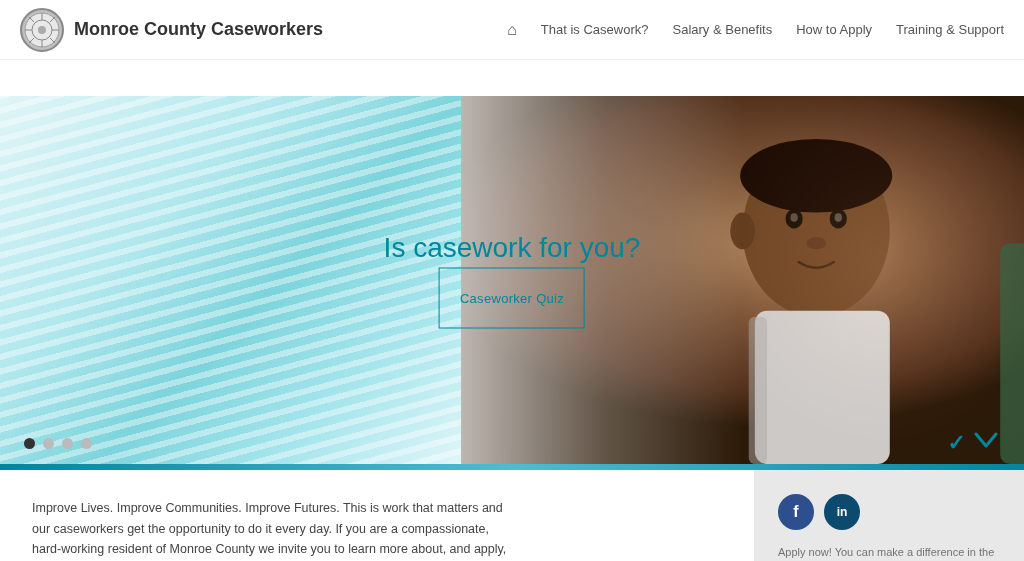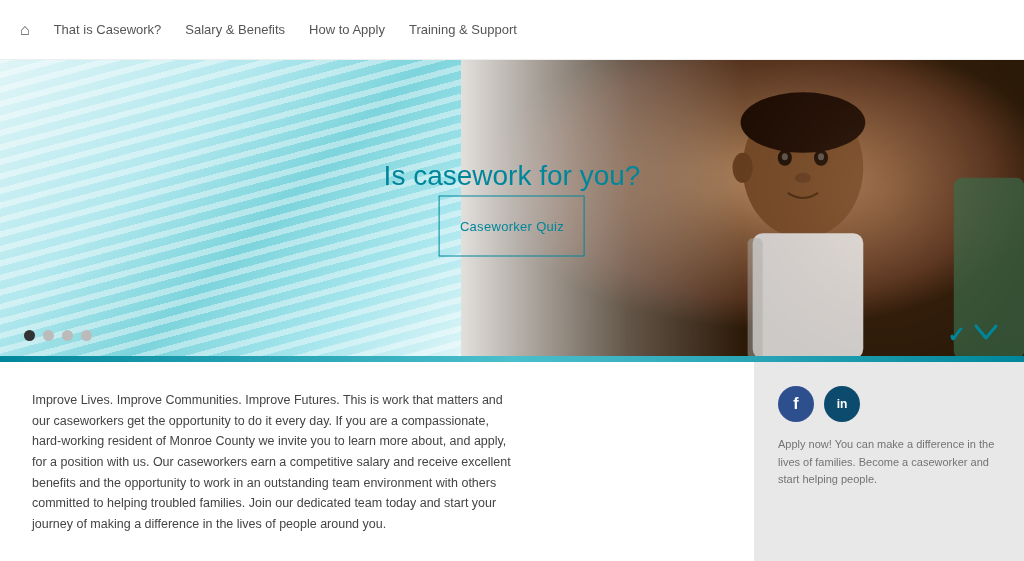--- a/index.html
+++ b/index.html
@@ -55,23 +55,24 @@
     .nav-home-icon {
       font-size: 16px;
       color: #555;
       cursor: pointer;
     }
 
     
     #hero {
       position: relative;
       width: 1024px;
-      height: 296px;
+      height: 368px;
       overflow: hidden;
       background: #fde047;
+      margin-top: 36px;
     }
     #hero-bg-lines {
       position: absolute;
       left: 0;
       top: 0;
       width: 55%;
       height: 100%;
       background: linear-gradient(135deg, #e0f5f7 0%, #b2e8ee 30%, #7dd4dc 50%, #a8e6ed 70%, #fff 100%);
       overflow: hidden;
     }
@@ -242,20 +243,39 @@
       font-weight: 600;
       cursor: pointer;
       letter-spacing: 0.5px;
       width: fit-content;
     }
   </style>
 </head>
 <body>
 
 <header id="header">
+  <div id="logo-area">
+    <div id="logo-circle">
+      <svg width="36" height="36" viewBox="0 0 36 36">
+        <circle cx="18" cy="18" r="17" fill="#e8e8e8" stroke="#999" stroke-width="1"></circle>
+        <circle cx="18" cy="18" r="10" fill="none" stroke="#888" stroke-width="1"></circle>
+        <circle cx="18" cy="18" r="4" fill="#aaa"></circle>
+
+        <line x1="18" y1="1" x2="18" y2="8" stroke="#888" stroke-width="1"></line>
+        <line x1="18" y1="28" x2="18" y2="35" stroke="#888" stroke-width="1"></line>
+        <line x1="1" y1="18" x2="8" y2="18" stroke="#888" stroke-width="1"></line>
+        <line x1="28" y1="18" x2="35" y2="18" stroke="#888" stroke-width="1"></line>
+        <line x1="5" y1="5" x2="10" y2="10" stroke="#888" stroke-width="1"></line>
+        <line x1="26" y1="26" x2="31" y2="31" stroke="#888" stroke-width="1"></line>
+        <line x1="31" y1="5" x2="26" y2="10" stroke="#888" stroke-width="1"></line>
+        <line x1="5" y1="31" x2="10" y2="26" stroke="#888" stroke-width="1"></line>
+      </svg>
+    </div>
+    <span id="site-title">Monroe County Caseworkers</span>
+  </div>
   <nav id="nav">
     <span class="nav-home-icon">⌂</span>
     <a class="nav-item">That is Casework?</a>
     <a class="nav-item">Salary &amp; Benefits</a>
     <a class="nav-item">How to Apply</a>
     <a class="nav-item">Training &amp; Support</a>
   </nav>
 </header>
 
 <section id="hero">

